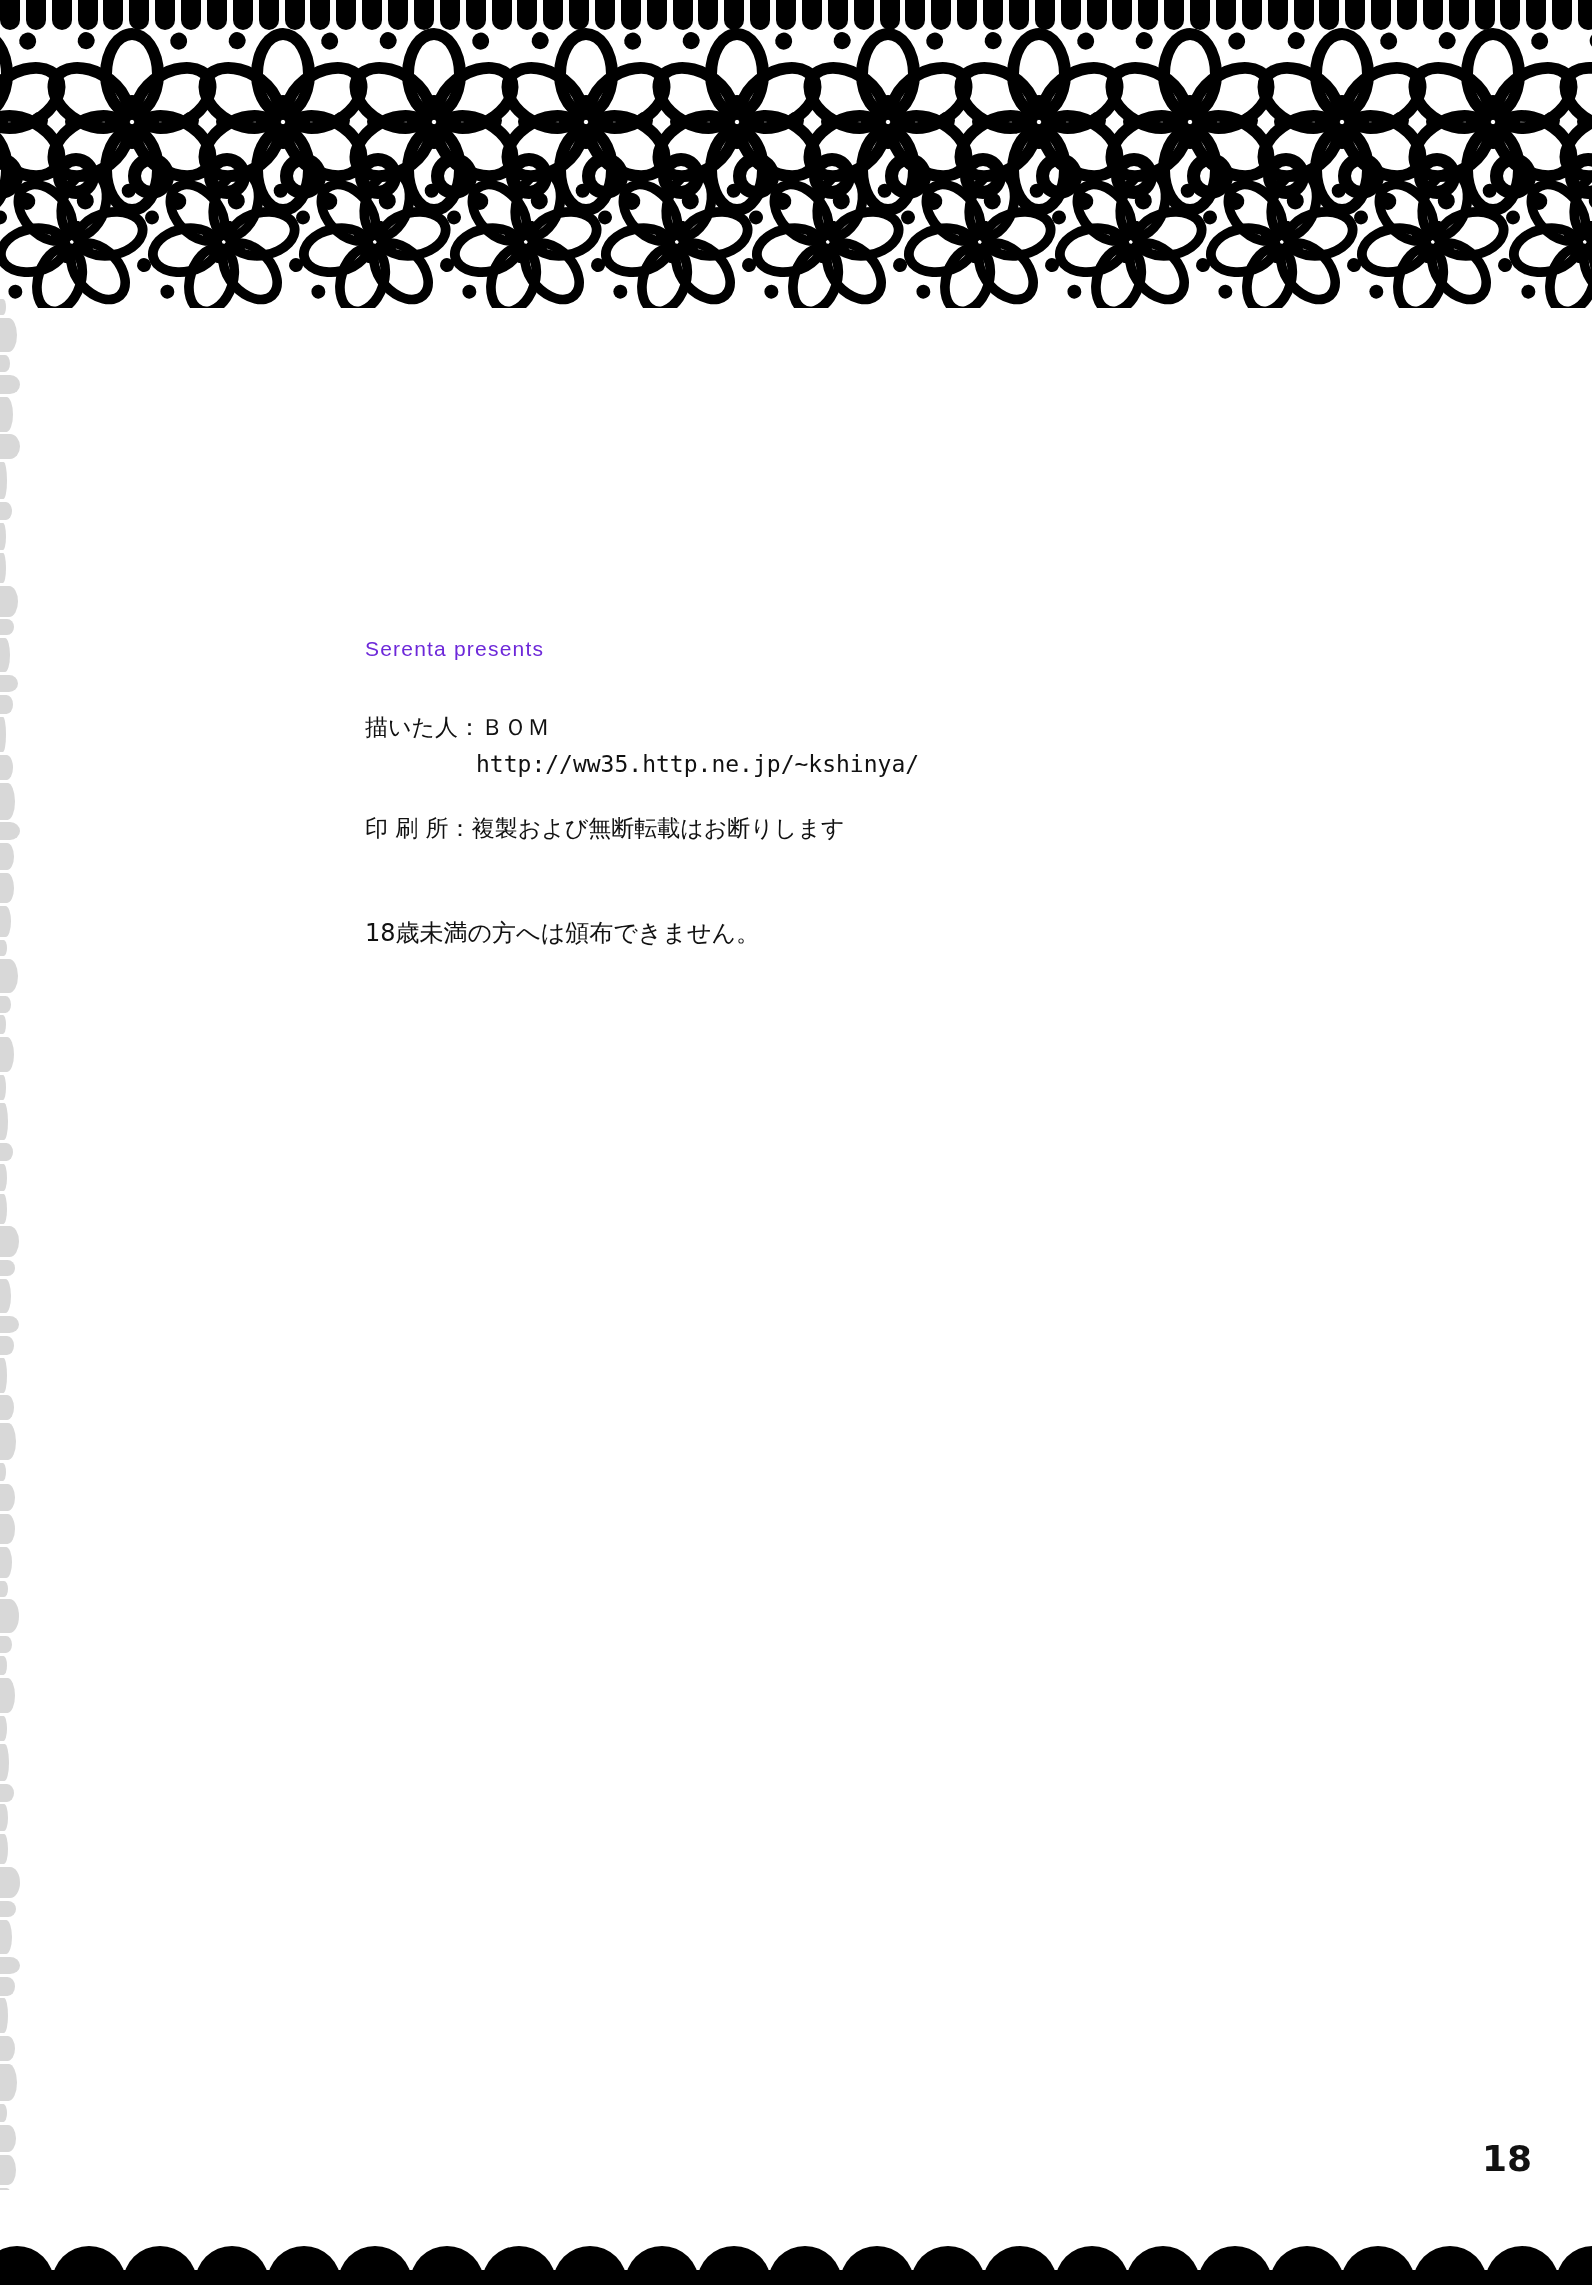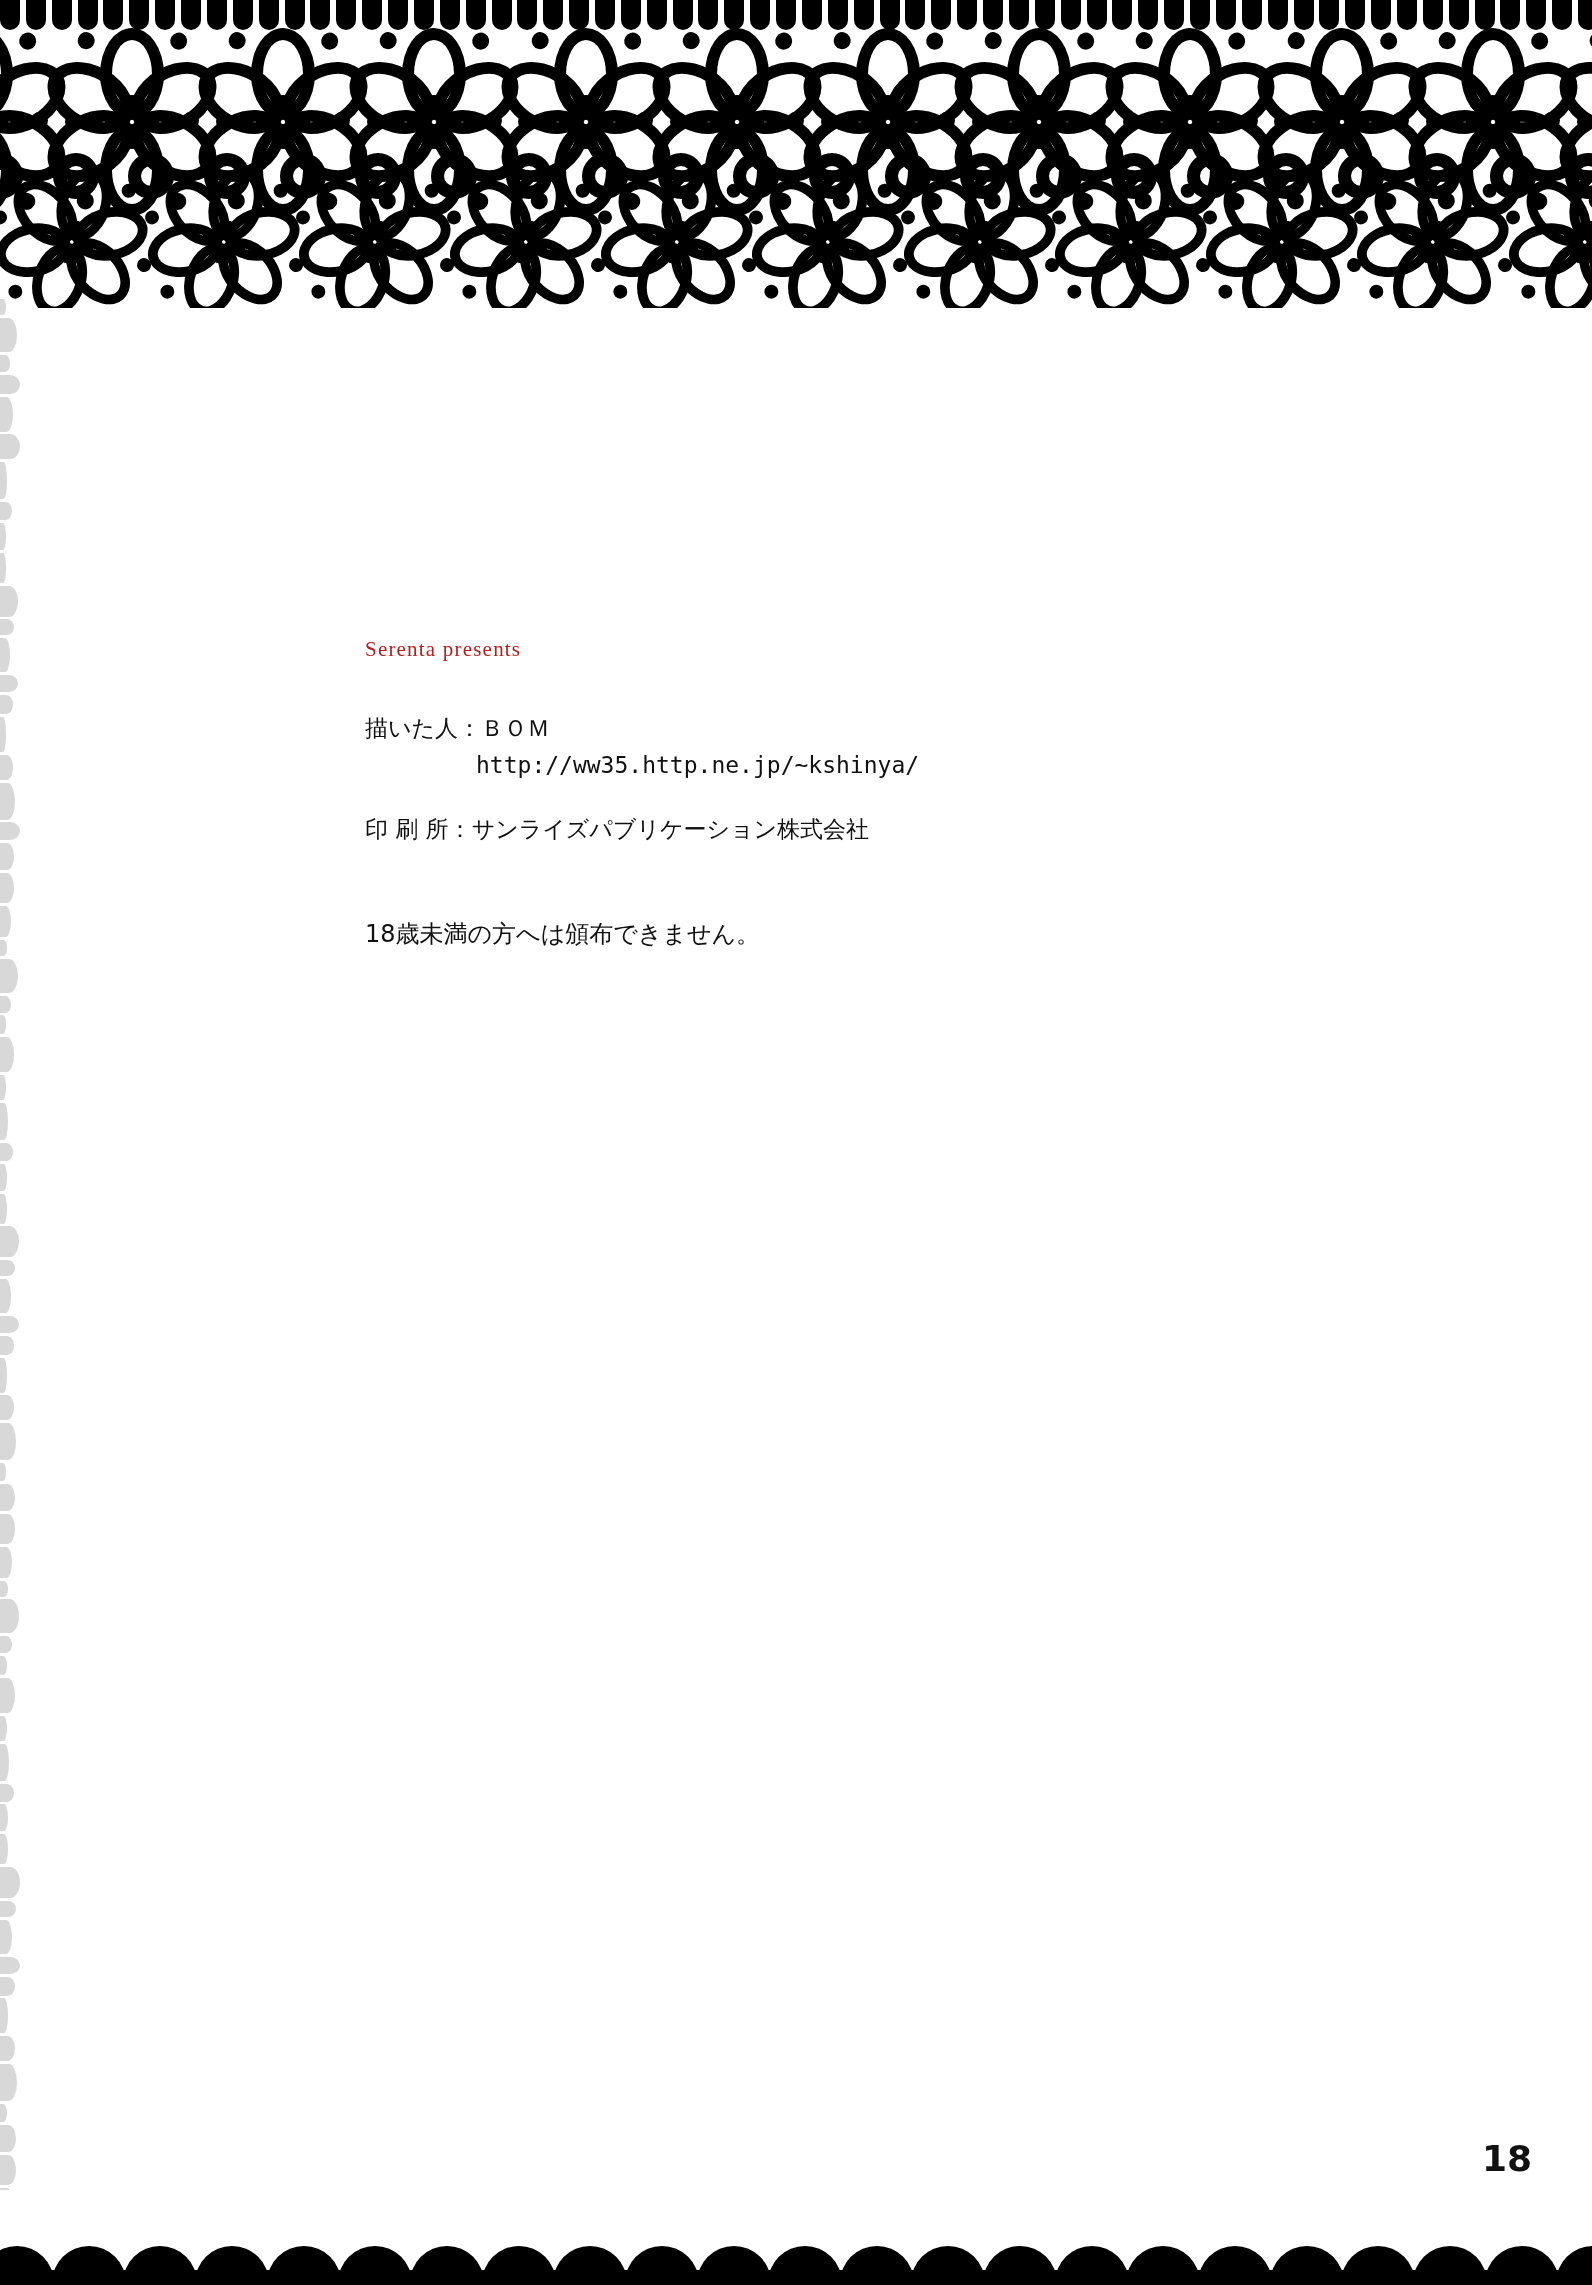--- a/index.html
+++ b/index.html
@@ -123,24 +123,24 @@
   }
 
   
   .colophon {
     position: absolute;
     left: 365px;
     top: 637px;
     width: 816px;
   }
   .presents {
-    font-family: Liberation Serif, serif;
+    font-family: Liberation Sans, sans-serif;
     font-size: 21px;
     letter-spacing: 1.2px;
-    color: #b91c1c;
+    color: #6d28d9;
     margin: 0 0 14px 0;
   }
   .title-jp {
     font-family: "DejaVu Sans", sans-serif;
     font-size: 25px;
     letter-spacing: 1px;
     color: #111;
     margin: 0;
   }
   .section-label {
@@ -692,21 +692,21 @@
   </div>
 
 <div class="colophon">
   <p class="presents">Serenta presents</p>
 
 
   <ul class="info-list">
     <li class="info-row"><span class="jp">描いた人：</span><span class="jp">ＢＯＭ</span></li>
     <li class="info-indent">http://ww35.http.ne.jp/~kshinya/</li>
     <li class="gap"></li>
-    <li class="info-row"><span class="jp">印 刷 所：</span><span class="jp">サンライズパブリケーション株式会社</span></li>
+    <li class="info-row"><span class="jp">印 刷 所：</span><span class="jp">複製および無断転載はお断りします</span></li>
   </ul>
 
   <div class="notice">
     <p>18歳未満の方へは頒布できません。</p>
   </div>
 </div>
 
 <div class="page-number">18</div>
 
 <div class="scallop">

